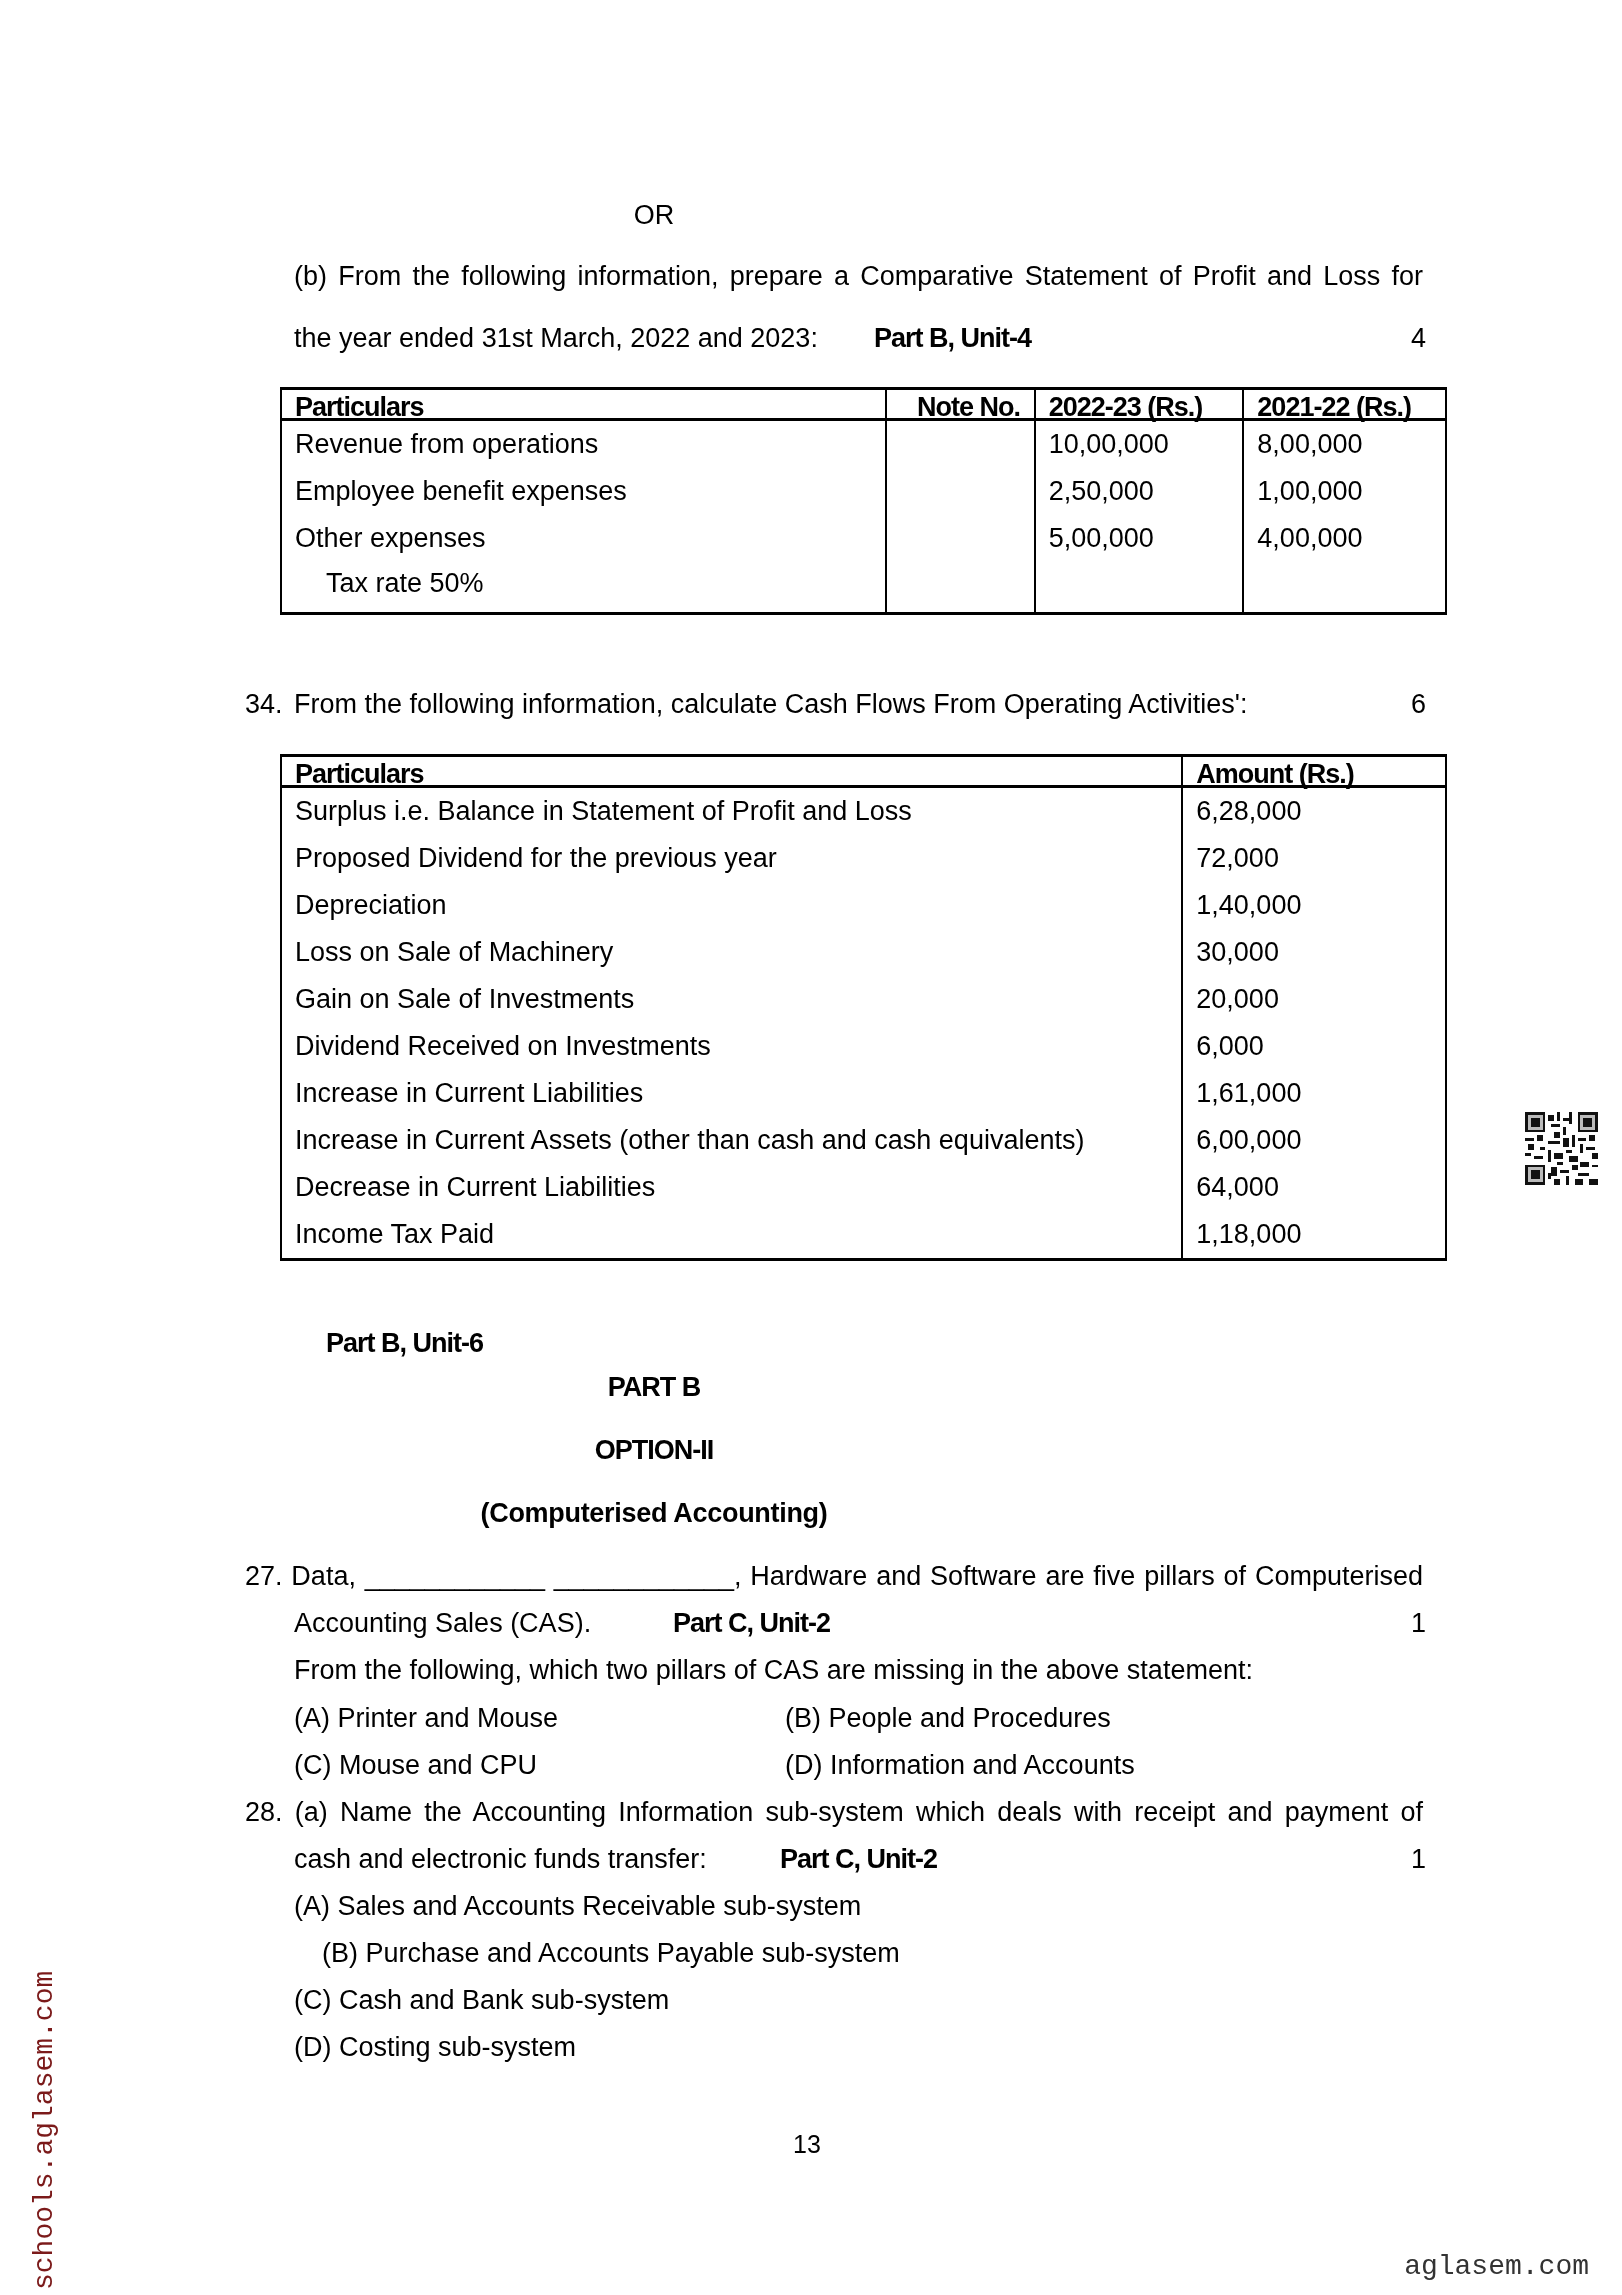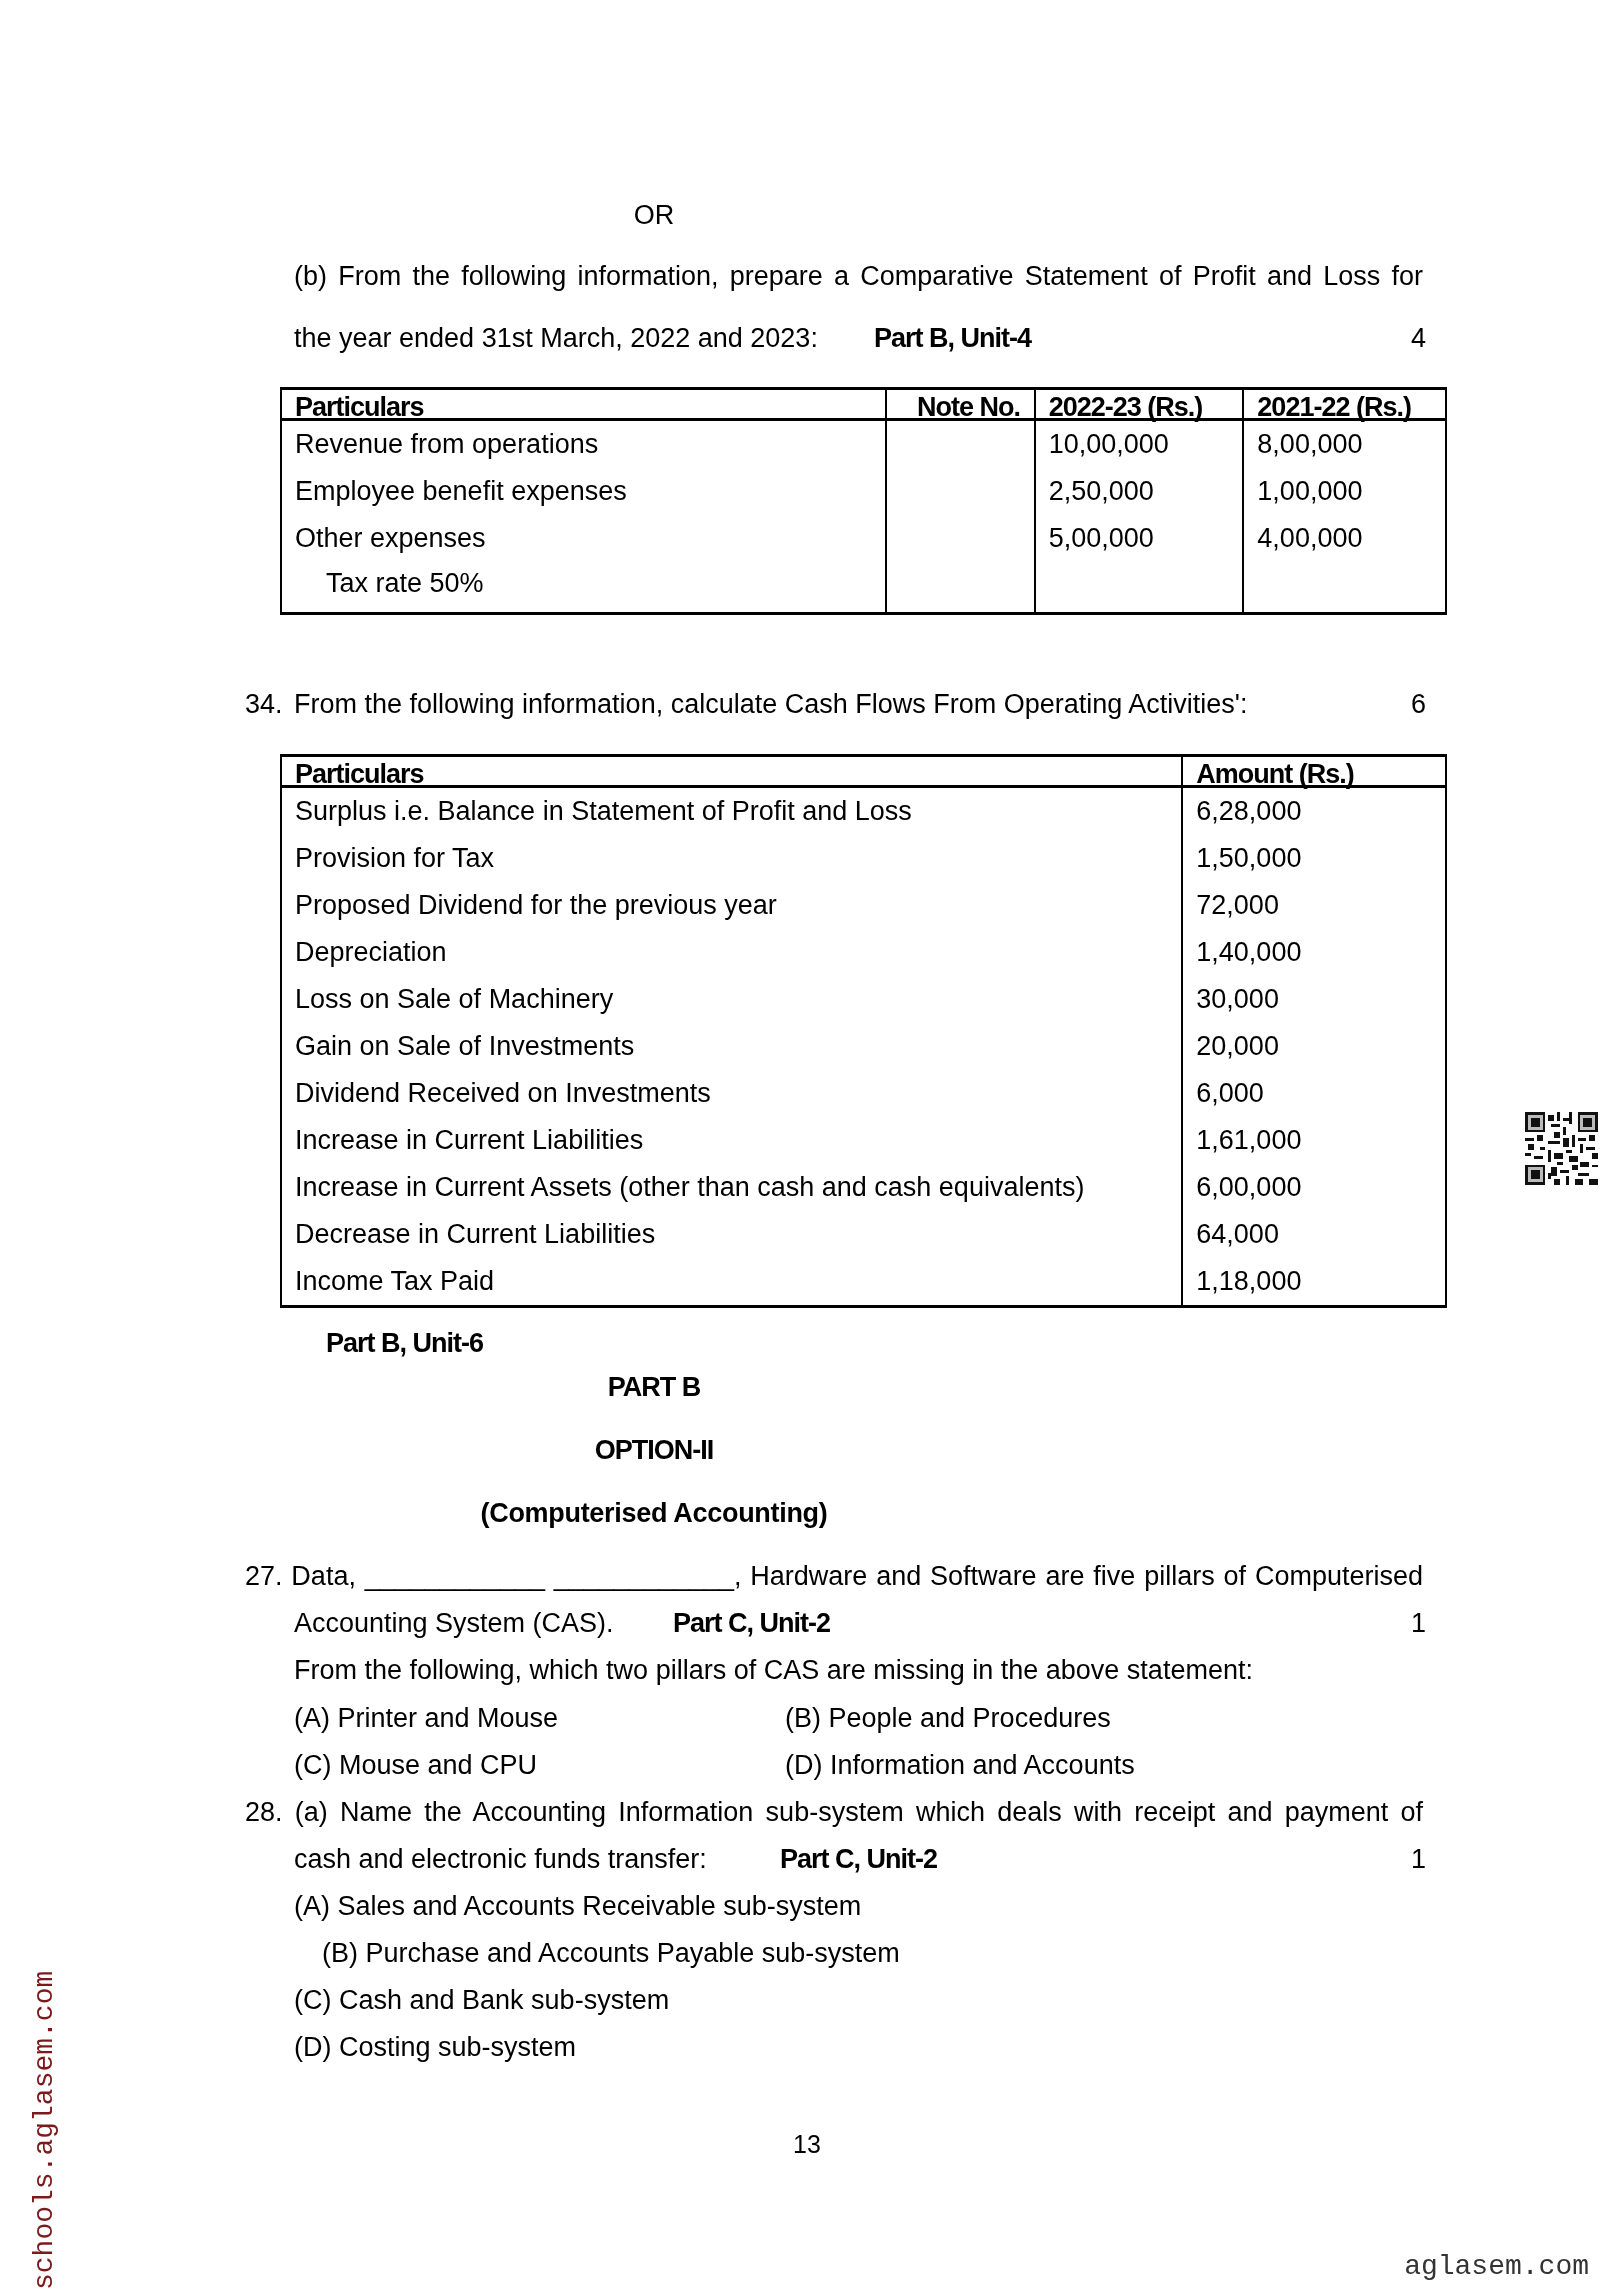--- a/index.html
+++ b/index.html
@@ -84,24 +84,20 @@
       <col style="width:264px">
     </colgroup>
   <tbody>
       <tr>
     <th>Particulars</th>
     <th>Amount (Rs.)</th>
   </tr>
   <tr>
         <td>Surplus i.e. Balance in Statement of Profit and Loss</td>
         <td>6,28,000</td>
-      </tr>
-  <tr>
-        <td>Provision for Tax</td>
-        <td>1,50,000</td>
       </tr>
   <tr>
         <td>Proposed Dividend for the previous year</td>
         <td>72,000</td>
       </tr>
   <tr>
         <td>Depreciation</td>
         <td>1,40,000</td>
       </tr>
   <tr>
@@ -186,21 +182,21 @@
     <rect x="10" y="23" width="2" height="2"></rect>
       <rect x="8" y="21" width="1" height="2"></rect>
   </g>
 </svg>
 
 <div class="abs center bold" style="top:1374px;">PART B</div>
 <div class="abs center bold" style="top:1437px;">OPTION-II</div>
 <div class="abs center bold" style="top:1500px; letter-spacing:-0.3px;">(Computerised Accounting)</div>
 
 <div class="abs" style="left:245px; top:1563px; width:1178px; text-align:justify; text-align-last:justify;">27. Data, ____________ ____________, Hardware and Software are five pillars of Computerised</div>
-<div class="abs" style="left:294px; top:1610px;">Accounting System (CAS).</div>
+<div class="abs" style="left:294px; top:1610px;">Accounting Sales (CAS).</div>
 <div class="abs bold" style="left:673px; top:1610px;">Part C, Unit-2</div>
 <div class="abs marks" style="top:1610px;">1</div>
 <div class="abs" style="left:294px; top:1657px;">From the following, which two pillars of CAS are missing in the above statement:</div>
 <div class="abs" style="left:294px; top:1705px;">(A) Printer and Mouse</div>
 <div class="abs" style="left:785px; top:1705px;">(B) People and Procedures</div>
 <div class="abs" style="left:294px; top:1752px;">(C)  Mouse and CPU</div>
 <div class="abs" style="left:785px; top:1752px;">(D)  Information and Accounts</div>
 
 <div class="abs" style="left:245px; top:1799px; width:1178px; text-align:justify; text-align-last:justify;">28. (a) Name the Accounting Information sub-system which deals with receipt and payment of</div>
 <div class="abs" style="left:294px; top:1846px;">cash and electronic funds transfer:</div>

